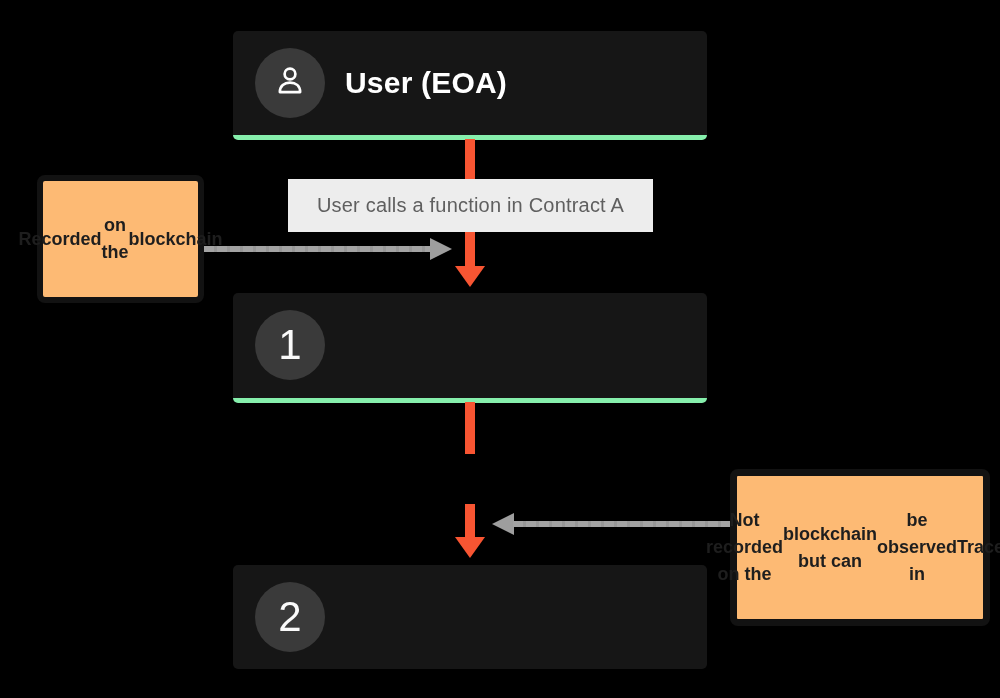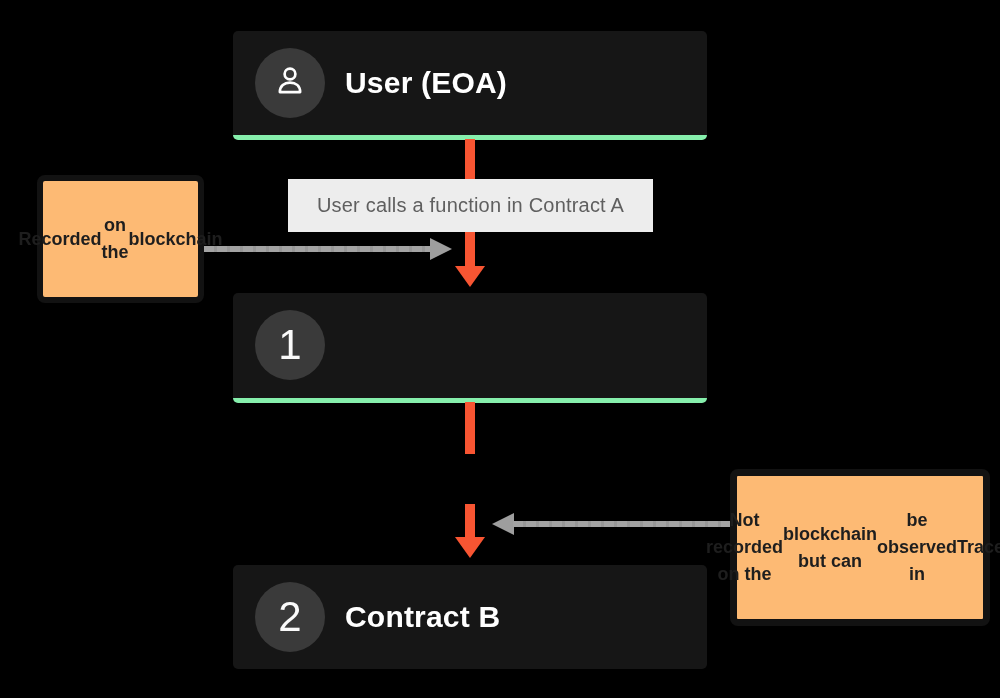--- a/index.html
+++ b/index.html
@@ -109,16 +109,15 @@
     <div>be observed in</div>
     <div>Traces</div>
   </div>
   <div class="g-head-l" style="left:492px;top:513px;"></div>
   <div class="g-stem" style="left:513px;top:521px;width:217px;"></div>
 
   <div class="node" style="top:565px;">
     <div class="badge">
       <span class="badge-num">2</span>
     </div>
-    <div class="node-title">Contract B</div>
   </div>
 
 </div>
 
 </body></html>

